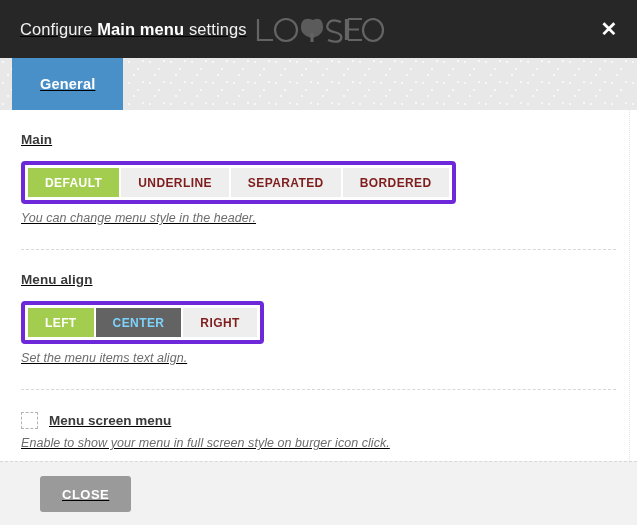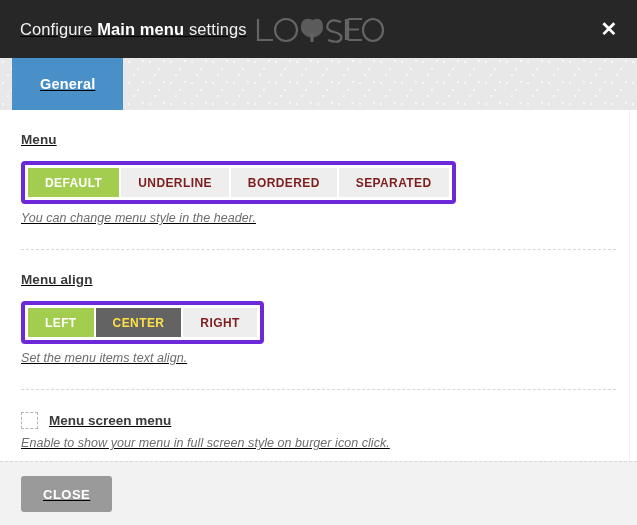--- a/index.html
+++ b/index.html
@@ -159,21 +159,21 @@
     line-height: 1;
     font-family: "Liberation Sans", sans-serif;
   }
   .btn-opt:last-child { margin-right: 0; }
   .btn-opt.active {
     background: #a3cd4e;
     color: #ffffff;
   }
   .btn-opt.hover {
     background: #636363;
-    color: #fde047;
+    color: #7dd3fc;
   }
 
   
   .divider {
     border-top: 1px dashed #d8d8d8;
     margin: 24px 0 22px 0;
     width: 595px;
   }
 
   
@@ -213,20 +213,21 @@
     font-size: 13px;
     font-weight: bold;
     letter-spacing: 0.5px;
     color: #ffffff;
     border: none;
     border-radius: 3px;
     padding: 12px 22px 11px 22px;
     cursor: pointer;
     line-height: 1;
     font-family: "Liberation Sans", sans-serif;
+    margin-left: 19px;
   }
   .fbtn.close-btn { background: #9a9a9a; margin-right: 10px; }
   .fbtn.save-btn { background: #4a90c8; }
 </style>
 </head>
 <body>
 
 <div class="modal">
 
   <div class="modal-header">
@@ -256,26 +257,26 @@
   </div>
 
   <div class="tab-bar">
     <div class="tab">General</div>
   </div>
 
   <div class="modal-body">
     <div class="scroll-track"></div>
 
     <div class="field">
-      <div class="field-label">Menu</div>
+      <div class="field-label">Main</div>
       <div class="btn-group">
         <button class="btn-opt active">DEFAULT</button>
         <button class="btn-opt">UNDERLINE</button>
+        <button class="btn-opt">SEPARATED</button>
         <button class="btn-opt">BORDERED</button>
-        <button class="btn-opt">SEPARATED</button>
       </div>
       <div class="field-desc">You can change menu style in the header.</div>
     </div>
 
     <div class="divider"></div>
 
     <div class="field">
       <div class="field-label">Menu align</div>
       <div class="btn-group">
         <button class="btn-opt active">LEFT</button>

